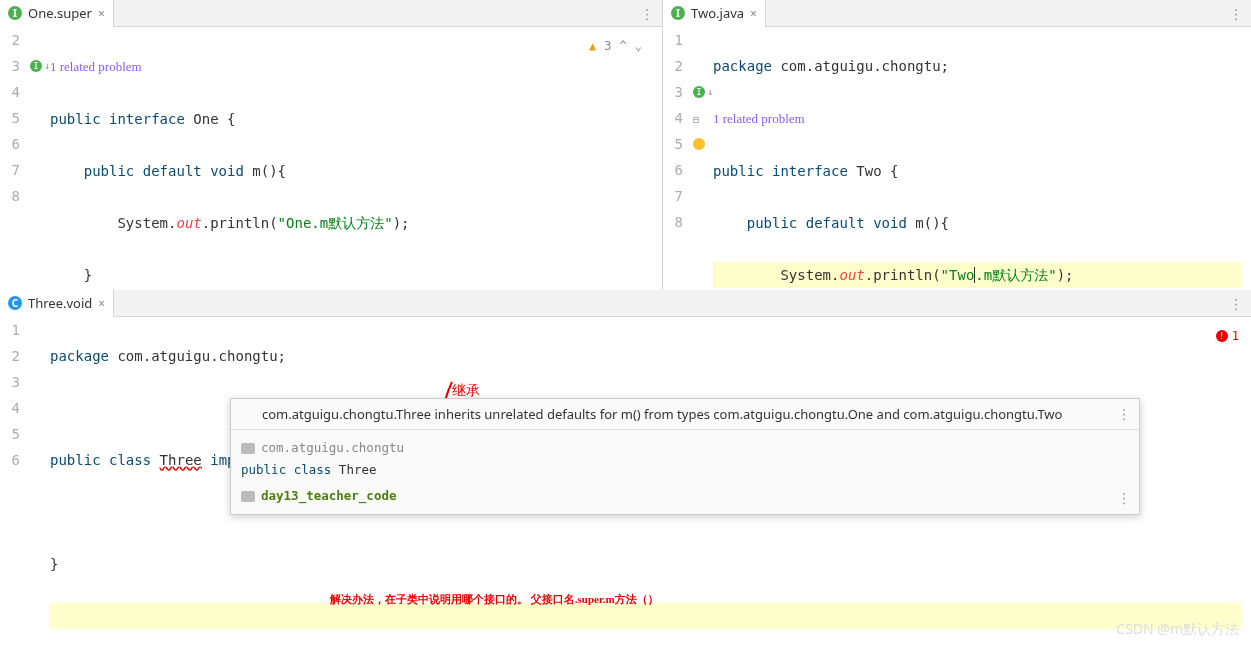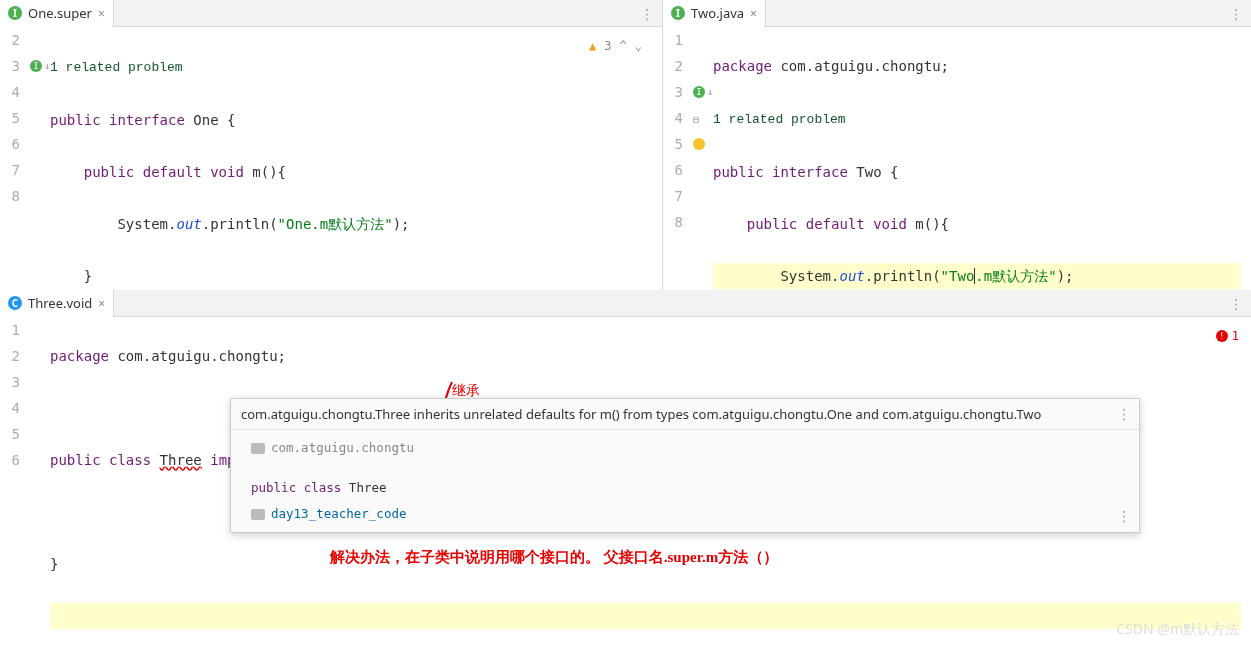--- a/index.html
+++ b/index.html
@@ -10,42 +10,42 @@
 .tab { display:inline-flex; align-items:center; gap:6px; height:27px; padding:0 8px; background:#fff; border-right:1px solid #d6d6d6; font-size:13px; }
 .jicon, .cicon { width:14px; height:14px; border-radius:50%; display:inline-flex; align-items:center; justify-content:center; font-size:10px; font-weight:bold; color:#fff; }
 .jicon { background:#4caf50; }
 .cicon { background:#2196f3; }
 .xclose { color:#888; font-size:12px; cursor:pointer; }
 .kebab { position:absolute; right:8px; color:#999; font-size:14px; cursor:pointer; }
 .editor { display:flex; font-family:Menlo,Consolas,monospace; font-size:14px; line-height:26px; background:#fff; position:relative; }
 .gutter { width:30px; text-align:right; color:#adadad; padding-right:10px; }
 .gbar { width:20px; position:relative; }
 .code { flex:1; white-space:pre; padding-right:10px; }
-.kw { color:#701a75; }
+.kw { color:#0c4a6e; }
 .str { color:#067d17; }
-.fld { color:#1d4ed8; font-style:italic; }
-.problem { color:#14532d; font-size:13px; font-family:Liberation Mono, monospace; }
+.fld { color:#ef4444; font-style:italic; }
+.problem { color:#8b5cf6; font-size:13px; font-family:Liberation Serif, serif; }
 .underline { text-decoration:underline wavy #e60000; }
 .cursor { border-right:1px solid #333; }
 .warnbadge { position:absolute; top:6px; right:20px; display:flex; gap:8px; align-items:center; font-size:12px; color:#888; }
 .wtri { color:#f0a020; }
 .errbadge { position:absolute; top:6px; right:12px; display:flex; gap:4px; align-items:center; font-size:12px; color:#e60000; }
 .bulb { width:12px; height:12px; background:#fbc02d; border-radius:50%; display:inline-block; }
 .imark { width:12px; height:12px; background:#4caf50; border-radius:50%; display:inline-block; font-size:9px; color:#fff; text-align:center; line-height:12px; }
 .darrow { color:#888; font-size:10px; }
 .hibar { background:#ffffcc; }
 .popup { position:absolute; left:230px; top:25px; width:910px; background:#fafafa; box-shadow:0 2px 8px rgba(0,0,0,.2); border:1px solid #ccc; font-size:13px; z-index:10; }
-.popup-row1 { padding:6px 10px; display:flex; align-items:flex-end; justify-content:space-between; }
+.popup-row1 { padding:6px 10px; display:flex; align-items:flex-end; justify-content:space-between;margin-left:21px; }
 .popup-err { font-family:system-ui; }
 .popup-row2 { padding:4px 10px 8px; display:flex; gap:12px; font-family:system-ui; }
 .link { color:#3b73af; cursor:pointer; }
 .keyh { color:#999; font-size:11px; }
-.popup-doc { border-top:1px solid #e0e0e0; padding:8px 20px; font-family:Menlo,monospace; font-size:12.5px; line-height:20px; }
+.popup-doc { border-top:1px solid #e0e0e0; padding:8px 10px; font-family:Menlo,monospace; font-size:12.5px; line-height:20px; }
 .doc-pkg { display:flex; align-items:center; gap:6px; color:#888; }
-.doc-mod { display:flex; align-items:center; gap:6px; color:#0369a1; margin-top:6px; }
+.doc-mod { display:flex; align-items:center; gap:6px; color:#4d7c0f; margin-top:6px;font-weight:bold; }
 .fldr { width:14px; height:11px; background:#bbb; border-radius:2px; display:inline-block; }
 .redbox { position:absolute; border:1px solid #e60000; pointer-events:none; }
 .redtxt { position:absolute; color:#e60000; font-size:14px; font-family:SimSun,serif; }
 .redtxt.bold { font-weight:bold; }
 .arrow-svg { position:absolute; pointer-events:none; }
 .watermark { position:absolute; right:12px; bottom:8px; color:#ddd; font-size:14px; }
 .brace-fold { color:#999; font-size:10px; }
 </style>
 </head>
 <body>
@@ -176,21 +176,21 @@
   <div class="popup" style="top:108px">
     <div class="popup-row1">
       <div class="popup-err"><span>com.atguigu.chongtu.Three </span><span>inherits</span><span> </span><span>unrelated</span><span> defaults for m() from types com.atguigu.chongtu.</span><span>One</span><span> and com.atguigu.chongtu.</span><span>Two</span></div>
       <span class="kebab">⋮</span>
     </div>
     <div class="popup-doc">
       <div class="doc-pkg">
           <span class="fldr"></span>
           <span>com.atguigu.chongtu</span>
         </div>
-      <div style="margin-top:20px"><span class="kw">public</span><span> </span><span class="kw">class</span><span> Three</span></div>
+      <div style="margin-top:2px"><span class="kw">public</span><span> </span><span class="kw">class</span><span> Three</span></div>
       <div class="doc-mod">
           <span class="fldr"></span>
           <span>day13_teacher_code</span>
         </div>
       <span class="kebab" style="bottom:6px;top:auto">⋮</span>
     </div>
   </div>
 
   <div class="redbox" style="left:388px;top:111px;width:46px;height:20px"></div>
   <div class="redbox" style="left:438px;top:111px;width:55px;height:20px"></div>
@@ -201,15 +201,15 @@
   <div class="redtxt" style="left:665px;top:170px;width:560px">Three类同时从毫无关联的两个接口：One和Two，都继承了m方法。</div>
   <div class="redtxt" style="left:665px;top:190px">Three类不知道该选谁的</div>
 
   <svg class="arrow-svg" style="left:430px;top:86px;width:110px;height:120px">
     <path d="M22,6 Q6,40 25,45" stroke="#e60000" stroke-width="2" fill="none"></path>
     <path d="M38,48 Q70,55 92,105" stroke="#e60000" stroke-width="2" fill="none"></path>
     <path d="M92,105 l-4,-10 M92,105 l8,-6" stroke="#e60000" stroke-width="2" fill="none"></path>
   </svg>
 </div>
 
-<div class="redtxt bold" style="left:330px;top:548px;font-size:15px">解决办法，在子类中说明用哪个接口的。  父接口名.super.m方法（）</div>
+<div class="redtxt bold" style="left:330px;top:592px;font-size:11px">解决办法，在子类中说明用哪个接口的。  父接口名.super.m方法（）</div>
 
 <div class="watermark">CSDN @m默认方法</div>
 
 </body></html>

